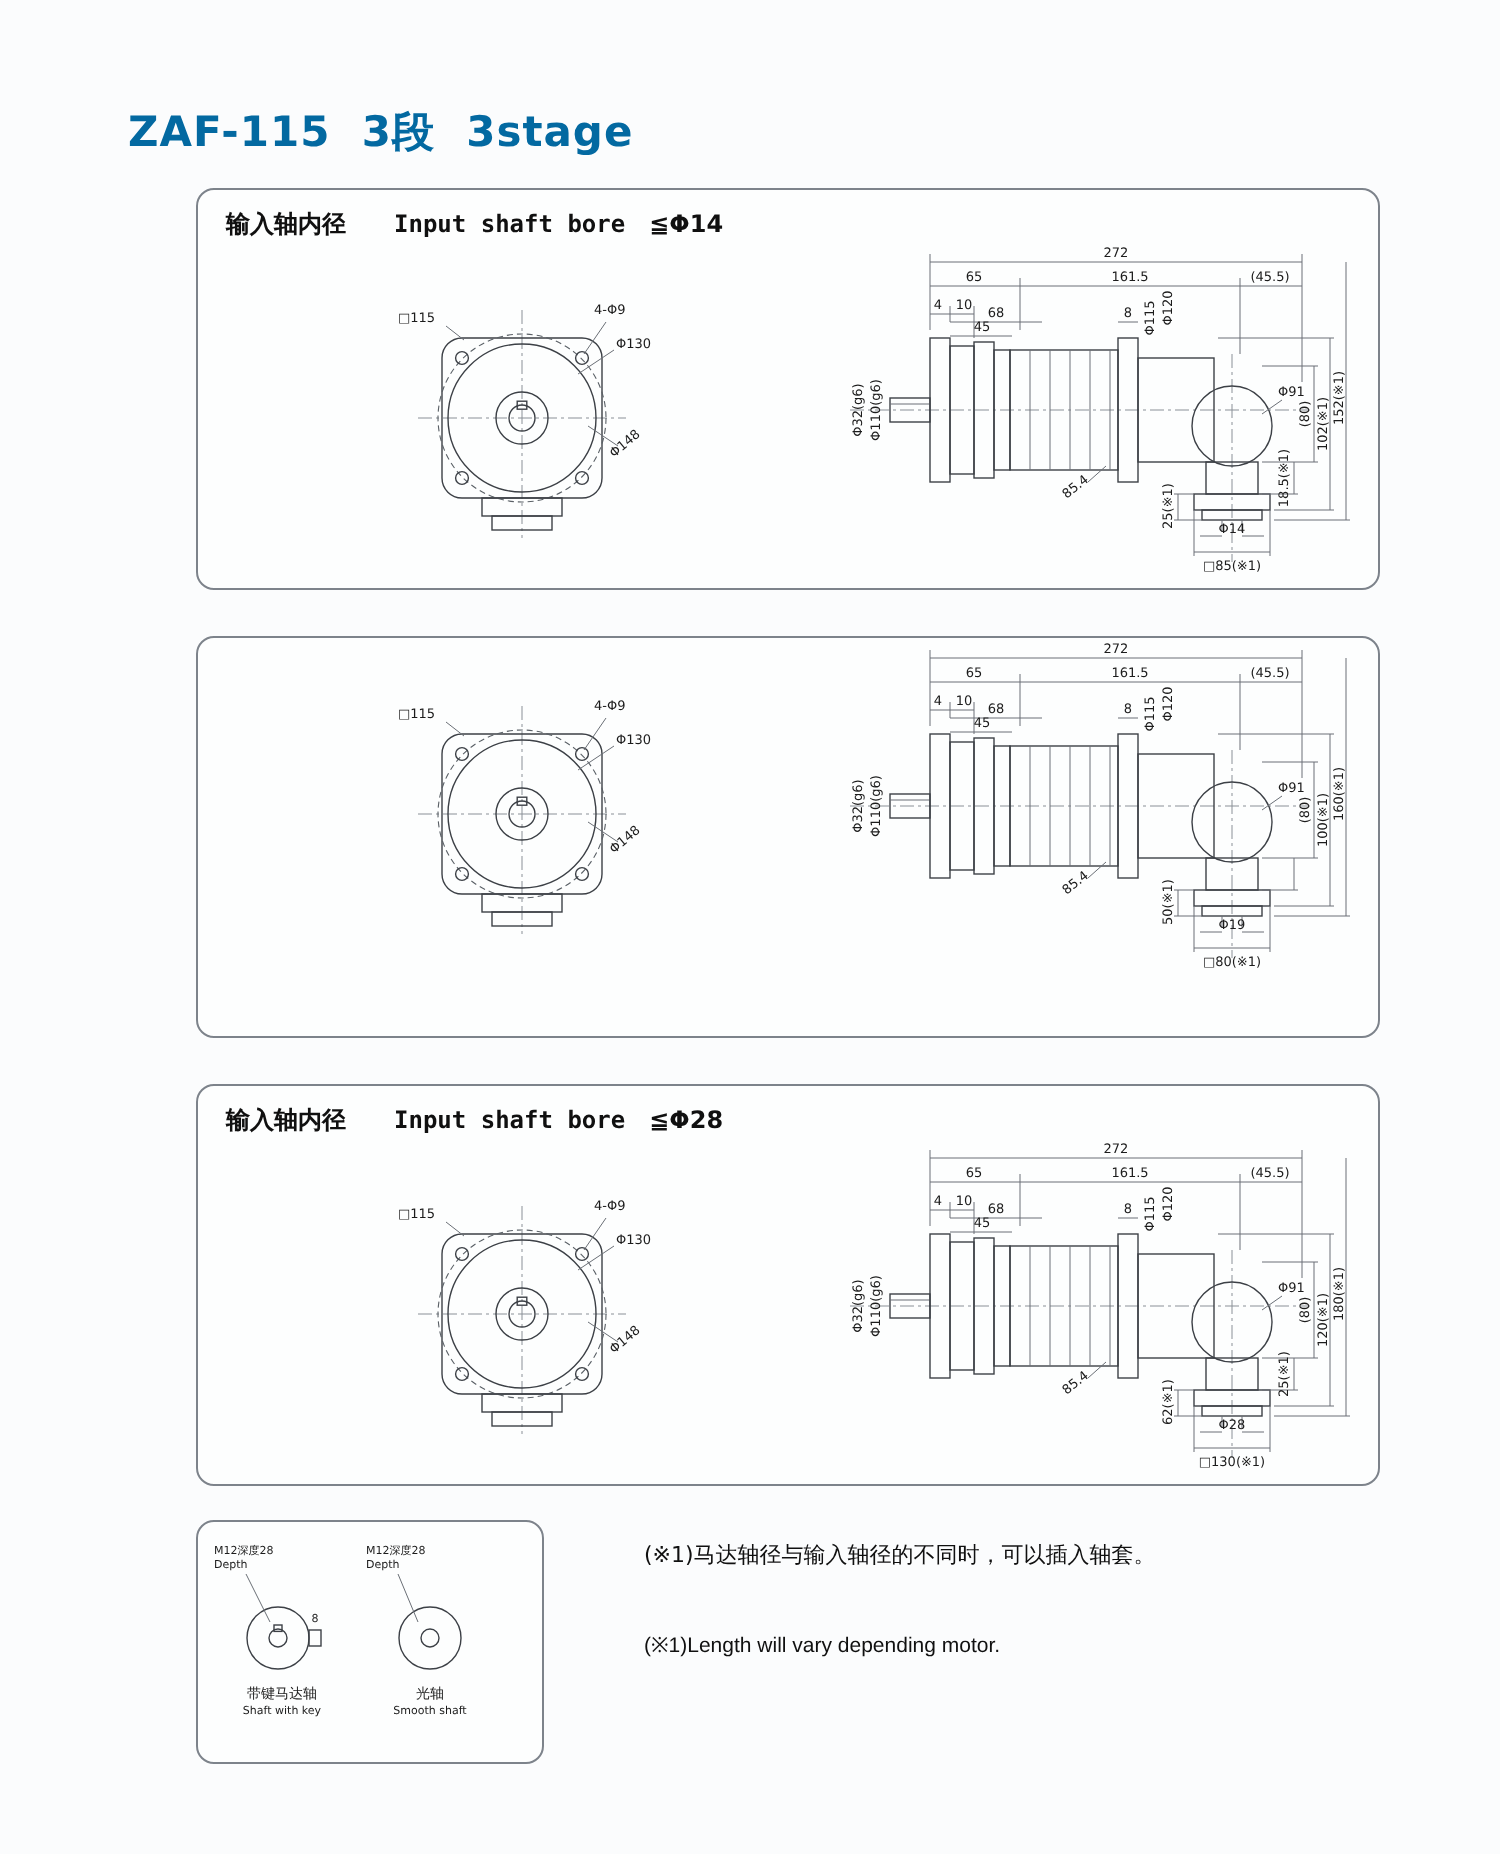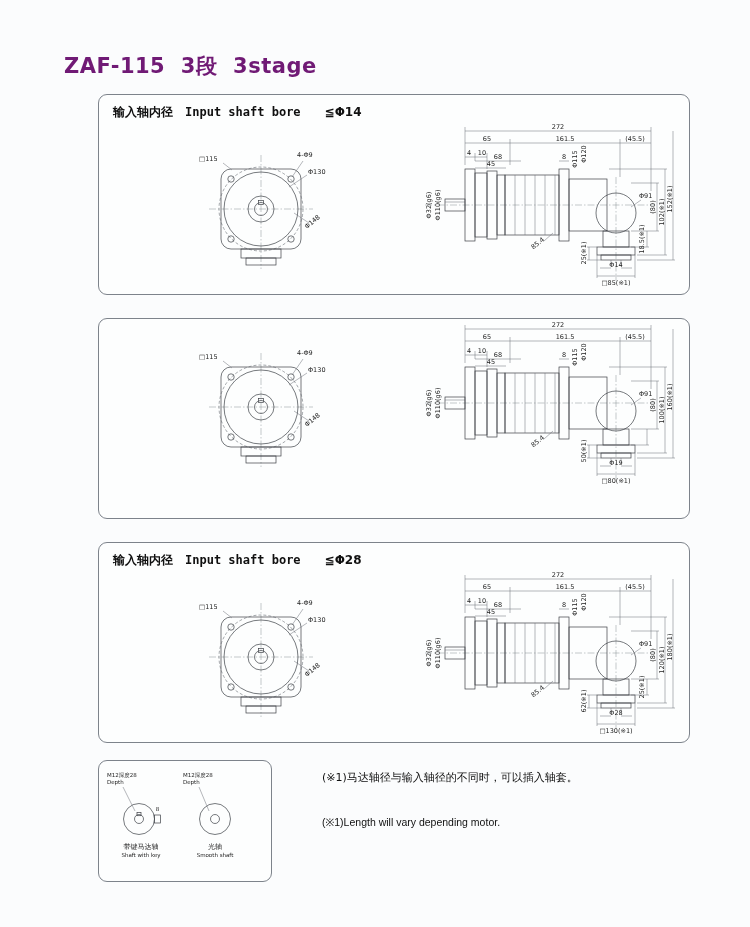--- a/index.html
+++ b/index.html
@@ -1,22 +1,22 @@
 <!DOCTYPE html>
 <html><head>
 <meta charset="utf-8">
 <style>
   html,body{margin:0;padding:0;background:#fff;}
   .page{position:relative;width:750px;height:927px;background:#fbfcfd;font-family:"DejaVu Sans",sans-serif;overflow:hidden;}
-  .title{position:absolute;left:64px;top:52px;margin:0;font-size:21px;font-weight:bold;color:#701a75;white-space:pre;letter-spacing:.5px;}
+  .title{position:absolute;left:64px;top:52px;margin:0;font-size:21px;font-weight:bold;color:#0369a1;white-space:pre;letter-spacing:.5px;}
   #panels{position:absolute;left:98px;top:94px;display:flex;flex-direction:column;gap:23px;}
   .panel{width:592px;height:201px;border:1px solid #7d838b;border-radius:9px;background:#fdfefe;box-sizing:border-box;overflow:hidden;}
   .panel-header{padding:9px 0 0 14px;font-size:12px;color:#101010;}
-  .hdr-cn{font-weight:bold;margin-right:12px;font-family:Liberation Mono, monospace;}
-  .hdr-en{font-weight:bold;font-family:"DejaVu Sans Mono",monospace;margin-right:24px;}
+  .hdr-cn{font-weight:bold;margin-right:24px;font-family:Liberation Mono, monospace;}
+  .hdr-en{font-weight:bold;font-family:"DejaVu Sans Mono",monospace;margin-right:12px;}
   .hdr-bore{font-weight:bold;}
   svg.drawing{display:block;margin:-4px auto 0 auto;}
   .ln{stroke:#3c4046;stroke-width:.7;fill:none;}
   .thin{stroke:#6a6f76;stroke-width:.5;fill:none;}
   .cl{stroke:#8a9097;stroke-width:.5;fill:none;stroke-dasharray:7 2 1.5 2;}
   .dash{stroke:#5a6066;stroke-width:.55;fill:none;stroke-dasharray:3 2;}
   .t{font-size:6.5px;fill:#1c1c1c;font-family:"DejaVu Sans",sans-serif;}
   .t5{font-size:5.5px;fill:#1c1c1c;font-family:"DejaVu Sans",sans-serif;}
   .t7{font-size:7px;fill:#1c1c1c;font-family:"DejaVu Sans",sans-serif;}
   .tm{text-anchor:middle;}

